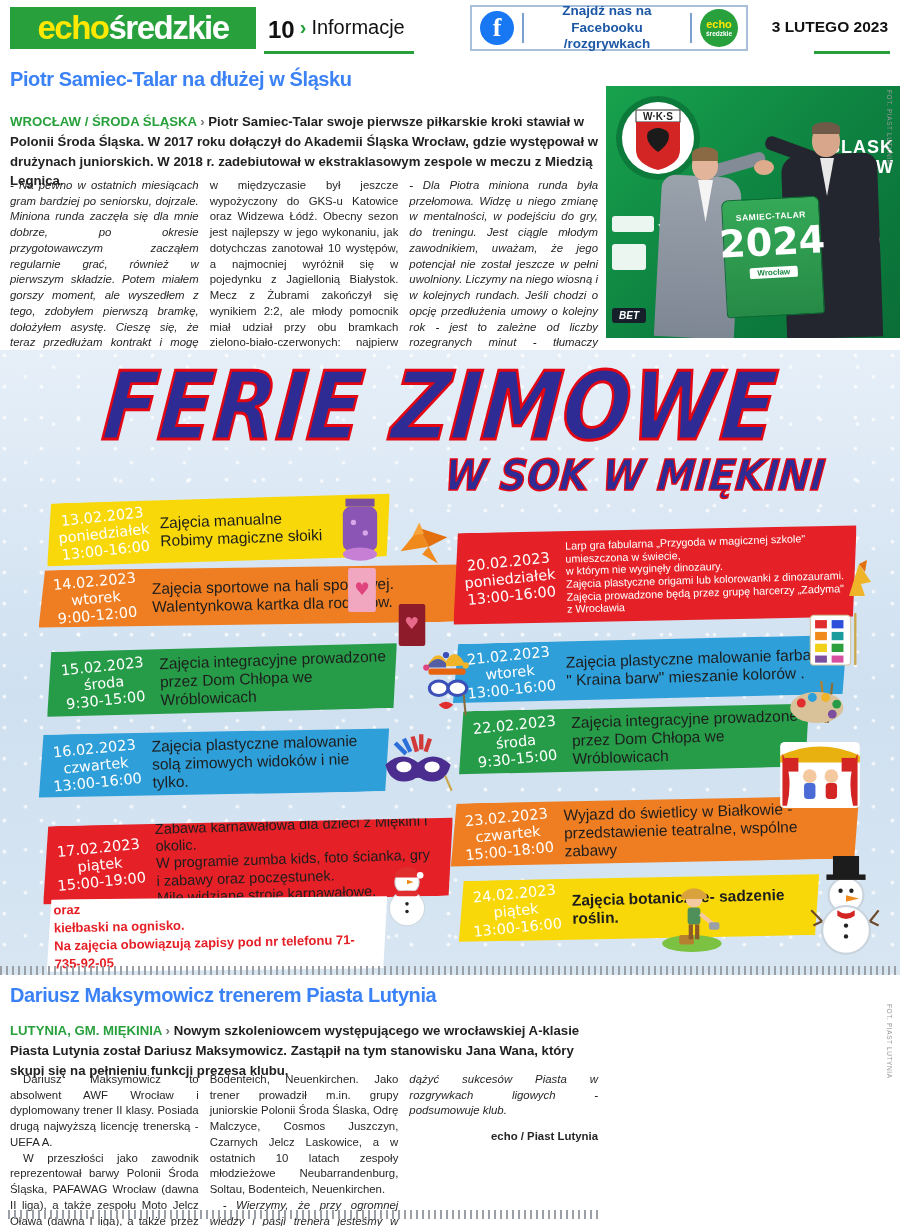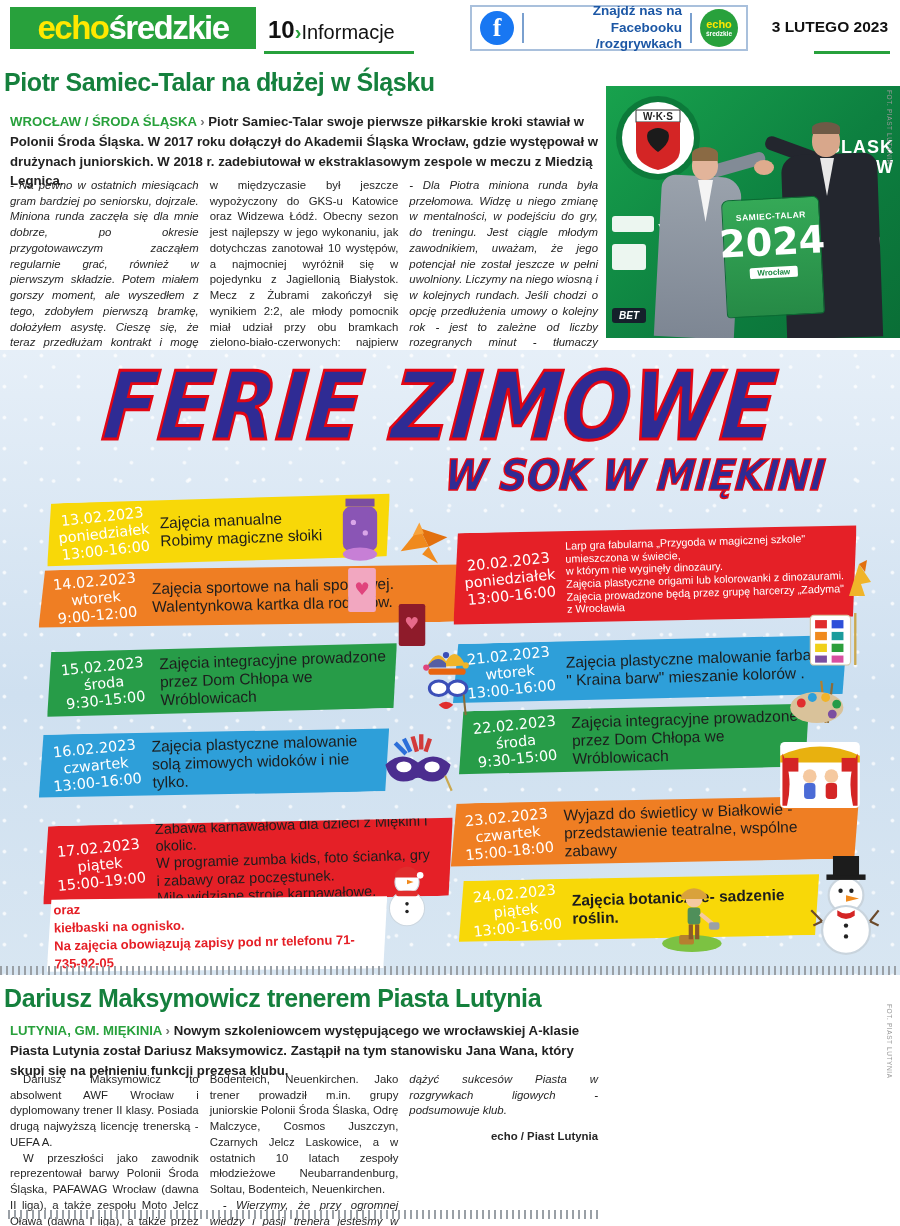--- a/index.html
+++ b/index.html
@@ -5,40 +5,40 @@
   html,body{margin:0;padding:0;background:#fff;}
   .page{position:relative;width:900px;height:1226px;background:#fff;overflow:hidden;
         font-family:"Liberation Sans",sans-serif;color:#1a1a1a;}
 
   
   .logo{position:absolute;left:10px;top:7px;width:246px;height:42px;background:#28a13c;
         display:flex;align-items:center;justify-content:center;font-weight:bold;
         font-size:33px;letter-spacing:-1.5px;}
   .logo-echo{color:#ffe800;}
   .logo-rest{color:#fff;}
-  .section{position:absolute;left:268px;top:16px;font-size:20px;color:#111;display:flex;align-items:flex-end;}
+  .section{position:absolute;left:268px;top:16px;font-size:20px;color:#111;display:flex;align-items:flex-start;gap:5px;}
   .pagenum{font-weight:bold;font-size:24px;}
   .chev{color:#28a13c;font-weight:bold;font-size:20px;}
   .sec-line{position:absolute;left:264px;top:51px;width:150px;height:3px;background:#28a13c;}
   .fbbox{position:absolute;left:470px;top:5px;width:278px;height:46px;border:2px solid #a9c0dc;
          background:#fff;display:flex;align-items:center;gap:8px;padding:0 8px;box-sizing:border-box;}
   .fbicon{width:34px;height:34px;border-radius:50%;background:#1877f2;color:#fff;display:flex;
           align-items:center;justify-content:center;font-weight:bold;font-size:26px;
           font-family:"Liberation Serif",serif;flex:0 0 auto;}
   .vdiv{width:2px;height:30px;background:#7aa0cf;flex:0 0 auto;}
-  .fbtext{flex:1;text-align:right;color:#1c57a5;font-weight:bold;font-size:13.5px;line-height:1.25;}
+  .fbtext{flex:1;text-align:center;color:#1c57a5;font-weight:bold;font-size:13.5px;line-height:1.25;}
   .minilogo{width:38px;height:38px;border-radius:50%;background:#28a13c;display:flex;flex-direction:column;
             align-items:center;justify-content:center;font-weight:bold;flex:0 0 auto;}
   .minilogo .e{color:#ffe800;font-size:11px;line-height:1;}
   .minilogo .s{color:#fff;font-size:6.5px;line-height:1.2;}
   .issuedate{position:absolute;right:12px;top:18px;font-weight:bold;font-size:15.5px;color:#111;}
   .date-line{position:absolute;left:814px;top:51px;width:76px;height:3px;background:#28a13c;}
 
   
-  .a-title{position:absolute;left:4px;font-size:25px;font-weight:bold;color:#15803d;letter-spacing:-0.4px;}
+  .a-title{position:absolute;left:10px;font-size:20px;font-weight:bold;color:#3b82f6;letter-spacing:-0.4px;}
   .a-lead{position:absolute;left:10px;width:588px;font-size:13.2px;line-height:1.5;color:#222;font-weight:bold;}
   .loc{color:#28a13c;}
   .leadchev{color:#777;font-weight:bold;}
   .cols{position:absolute;left:10px;width:588px;display:flex;gap:11px;
         font-size:11.4px;line-height:1.38;text-align:justify;color:#262626;}
   .col{width:189px;display:flex;flex-direction:column;}
   .col p{margin:0;}
   .col p.q{font-style:italic;}
   .col p.ind{text-indent:13px;}
   .byline{text-align:right;font-weight:bold;margin-top:10px !important;}

